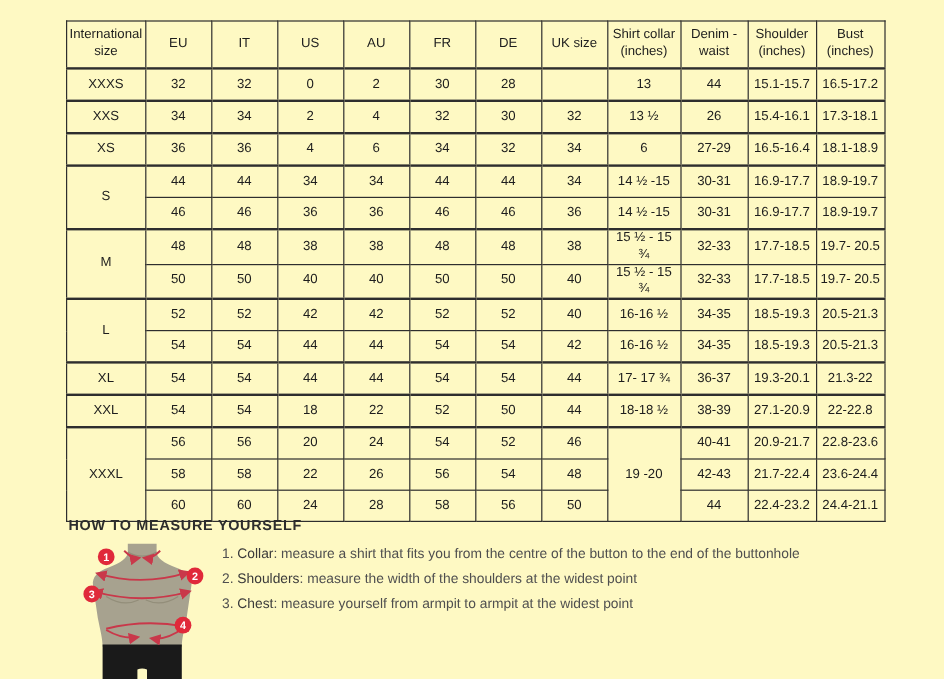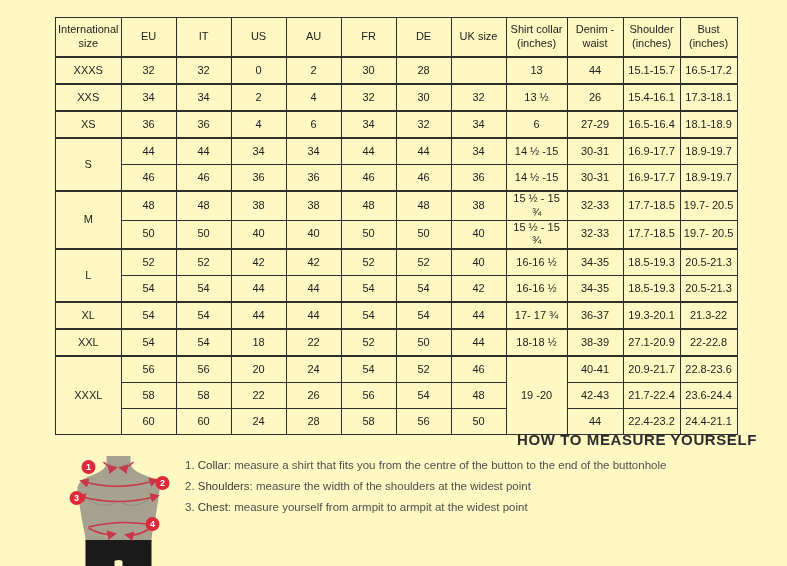--- a/index.html
+++ b/index.html
@@ -24,21 +24,21 @@
     overflow:hidden;
   }
   table.size-table thead th{
     height:38px;border-bottom-width:2px;
   }
   table.size-table tbody tr.group-start td{border-top-width:2px;}
 
   
   .measure-section{position:absolute;left:57px;top:431px;width:700px;}
   .measure-title{
-    font-size:15px;font-weight:700;letter-spacing:.6px;color:#2d2d2d;text-align:right;
+    font-size:12px;font-weight:700;letter-spacing:.6px;color:#2d2d2d;
   }
   .measure-body{display:flex;align-items:flex-start;margin-top:8px;}
   .measure-figure{flex:0 0 auto;margin-left:2px;}
   ol.measure-list{
     list-style:none;margin:3px 0 0 8px;padding:0;
   }
   ol.measure-list li{
     font-size:11.5px;color:#4f4f4f;margin:0 0 9px 0;white-space:nowrap;
   }
   ol.measure-list li b{color:#3a3a3a;font-weight:400;}

